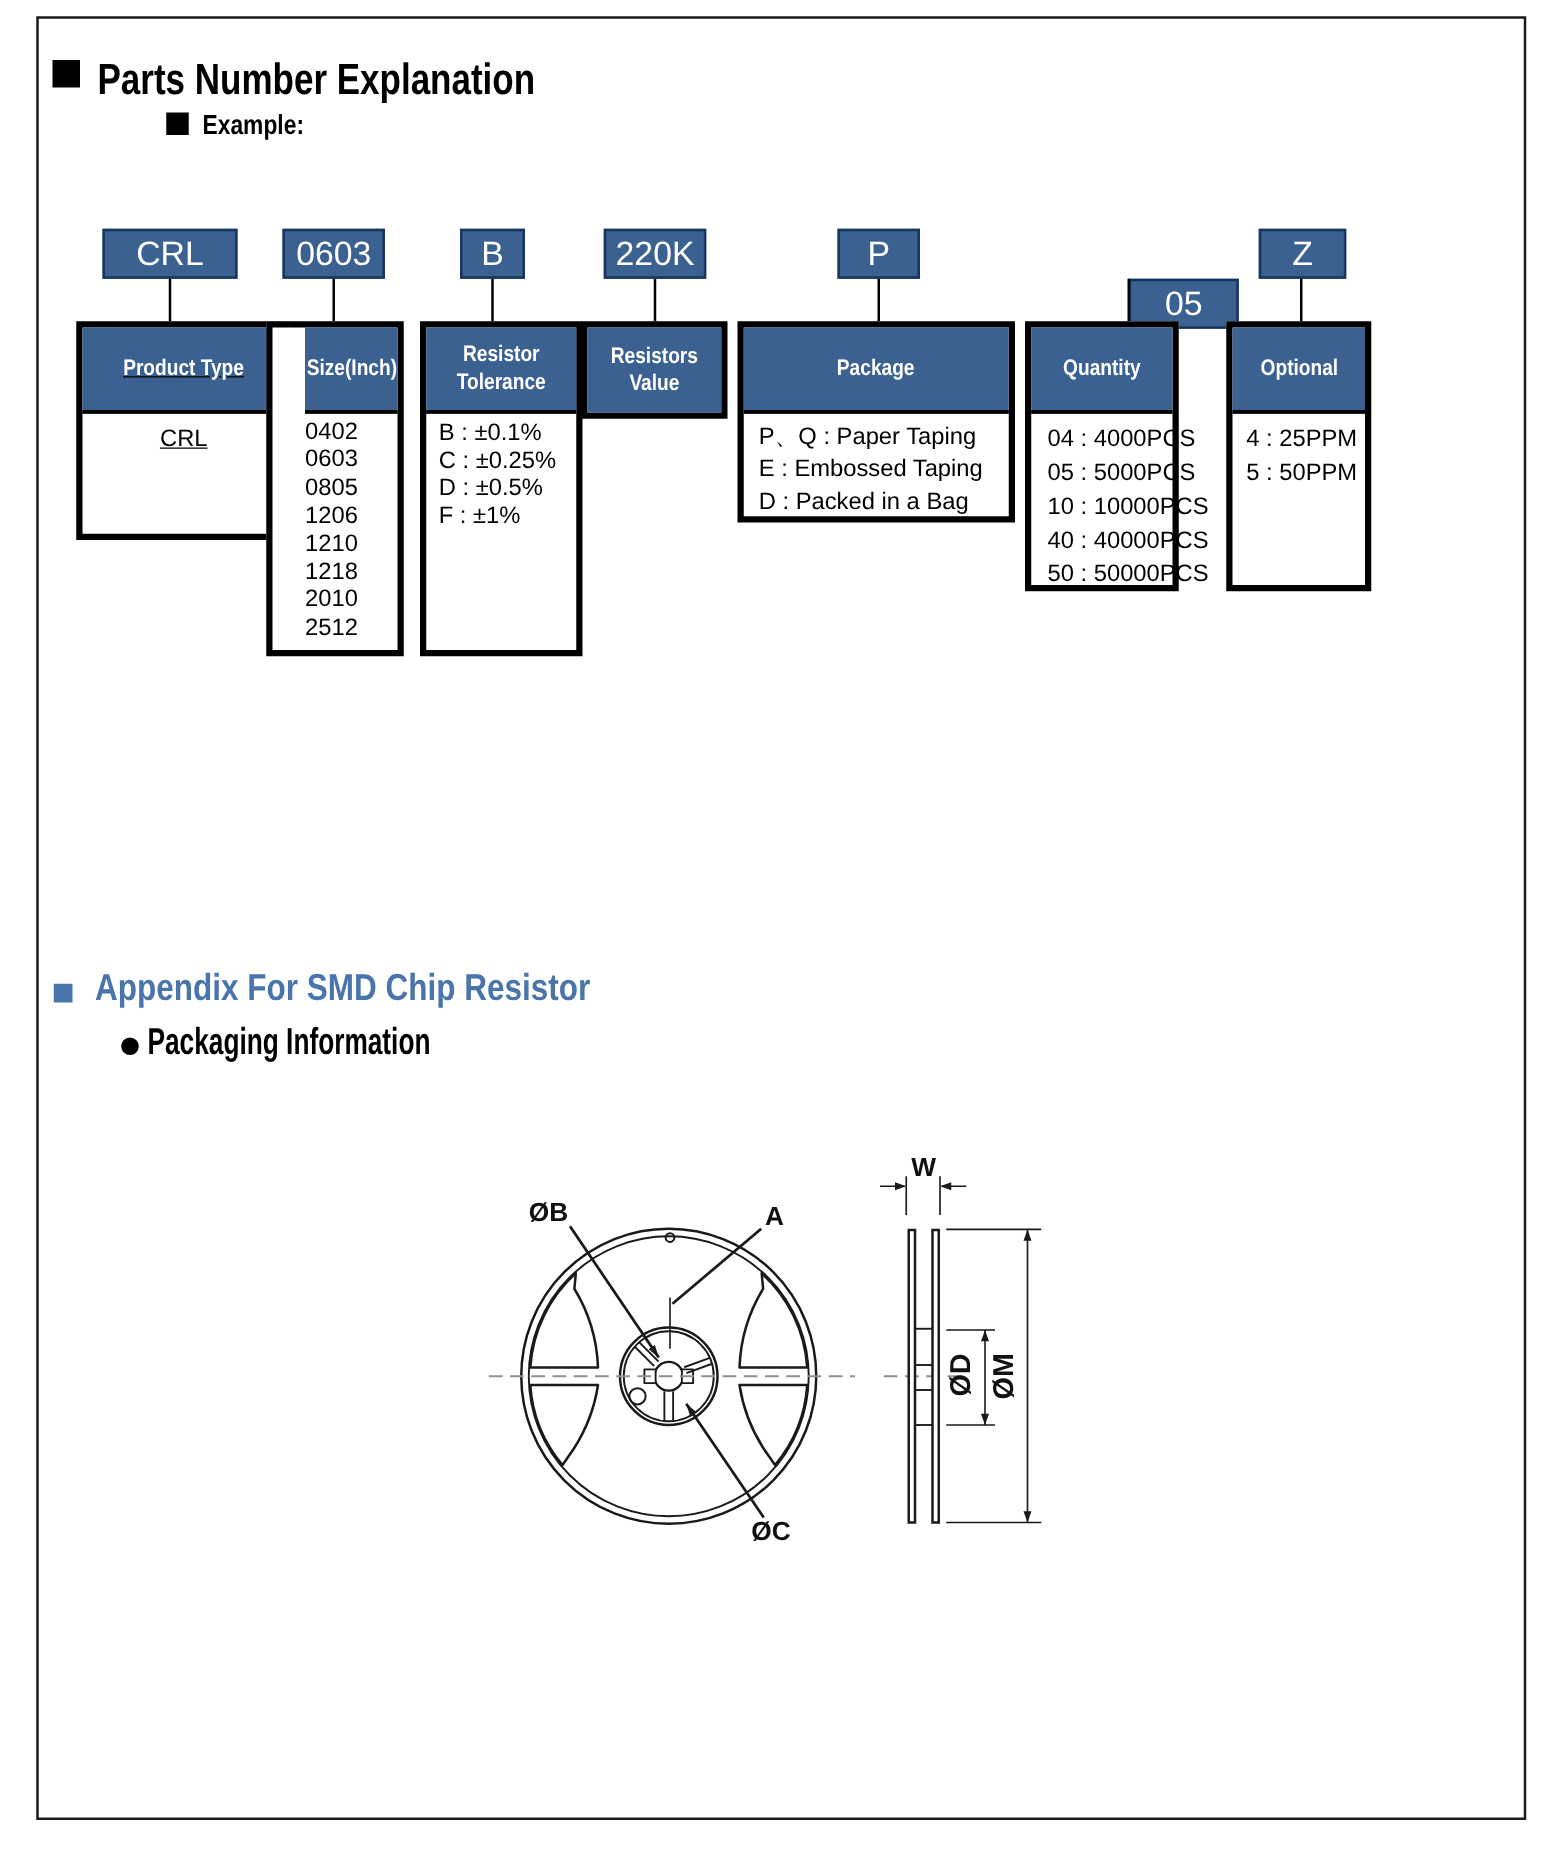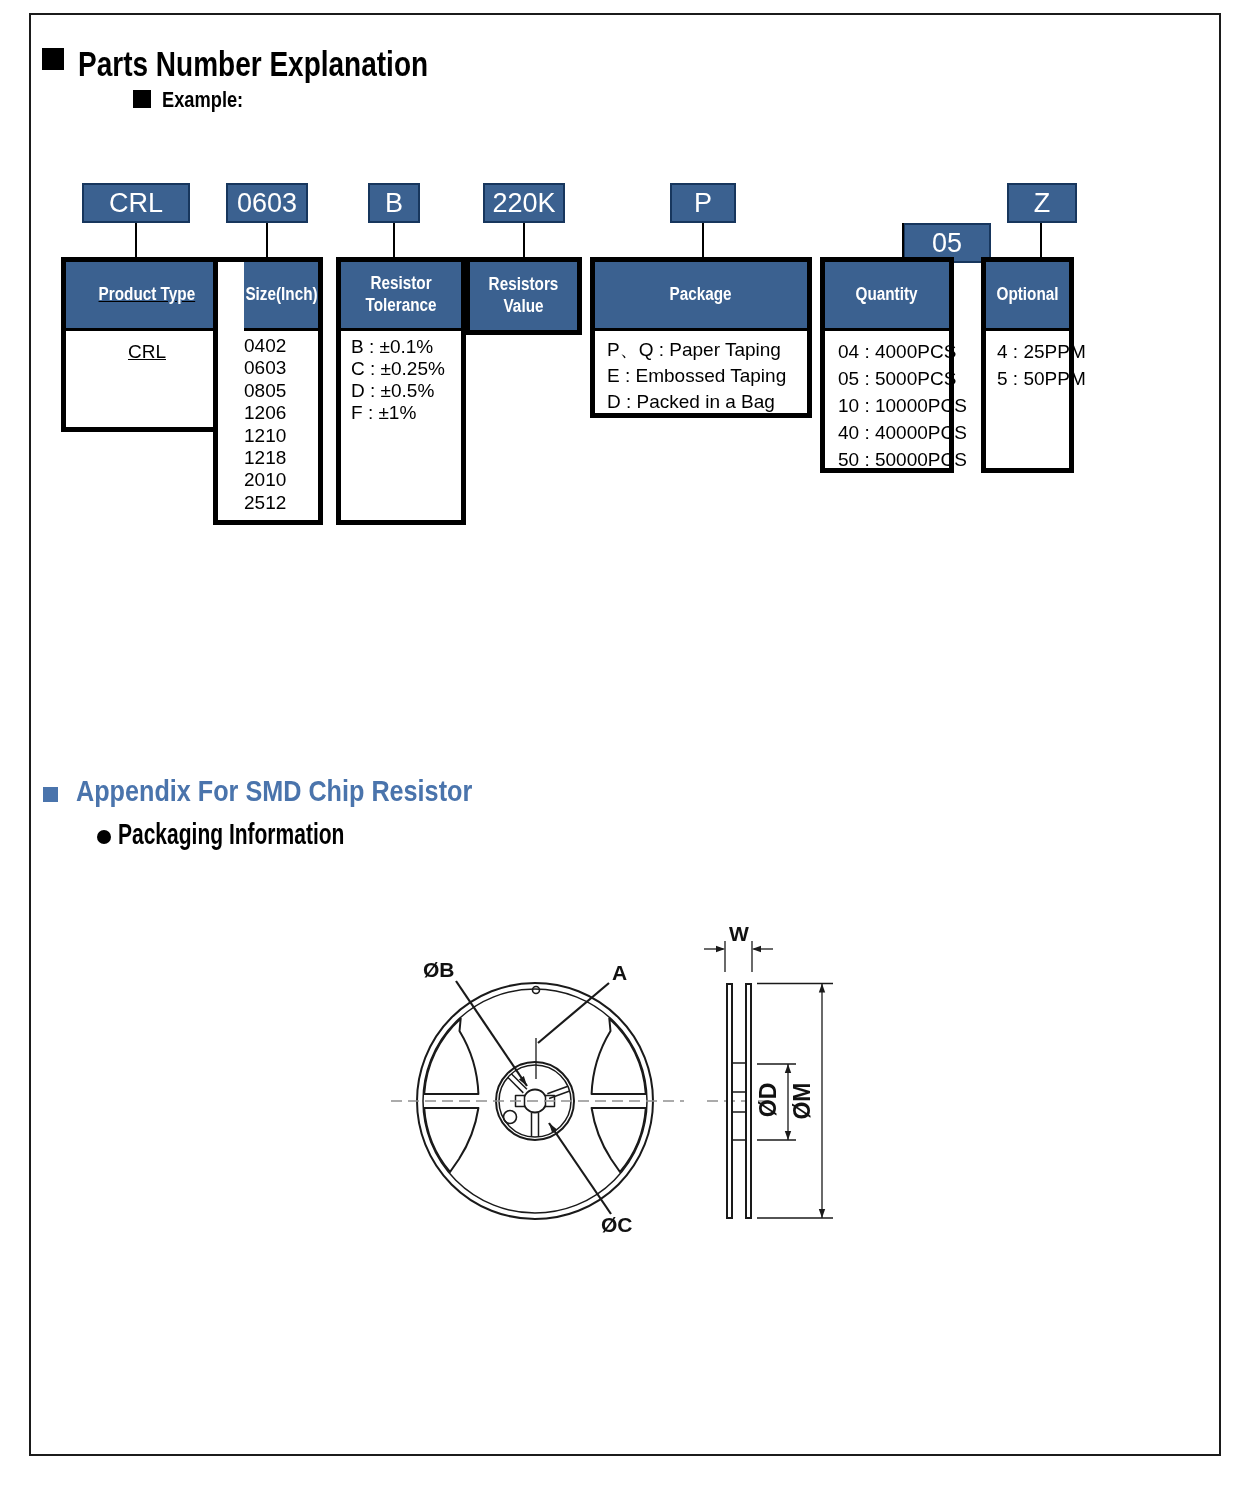--- a/index.html
+++ b/index.html
@@ -53,22 +53,22 @@
   
   .col-box{
     position:absolute;top:257px;
     border:5px solid #000;background:#fff;box-sizing:border-box;
   }
   #col0{left:61px;width:172px;height:175px;text-decoration:underline;}
   #col1{left:213px;width:110px;height:268px;padding-left:26px;}
   #col2{left:336px;width:130px;height:268px;}
   #col3{left:465px;width:117px;height:78px;}
   #col4{left:590px;width:222px;height:161px;}
-  #col5{left:820px;width:134px;height:216px;}
-  #col6{left:981px;width:93px;height:216px;}
+  #col5{left:820px;width:123px;height:216px;}
+  #col6{left:981px;width:116px;height:216px;}
   .col-header{
     background:var(--box_blue,#3b6190);
     color:#fff;font-weight:bold;font-size:18px;line-height:1.2;
     height:69px;border-bottom:3px solid #000;box-sizing:border-box;
     display:flex;align-items:center;justify-content:center;text-align:center;
   }
   #col3 .col-header{height:68px;border-bottom:none;}
   .col-header span{display:inline-block;transform:scaleX(.85);transform-origin:center center;}
   .col-body{font-size:19px;white-space:nowrap;}
   #col0 .col-body{text-align:center;padding-top:8px;line-height:26px;}

